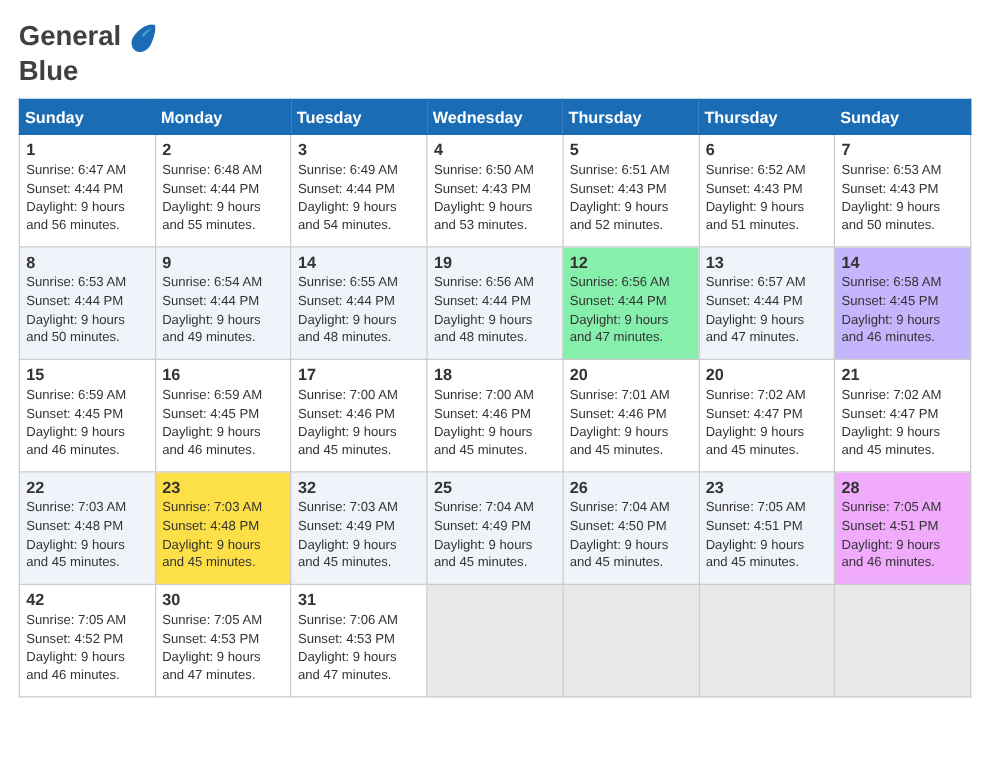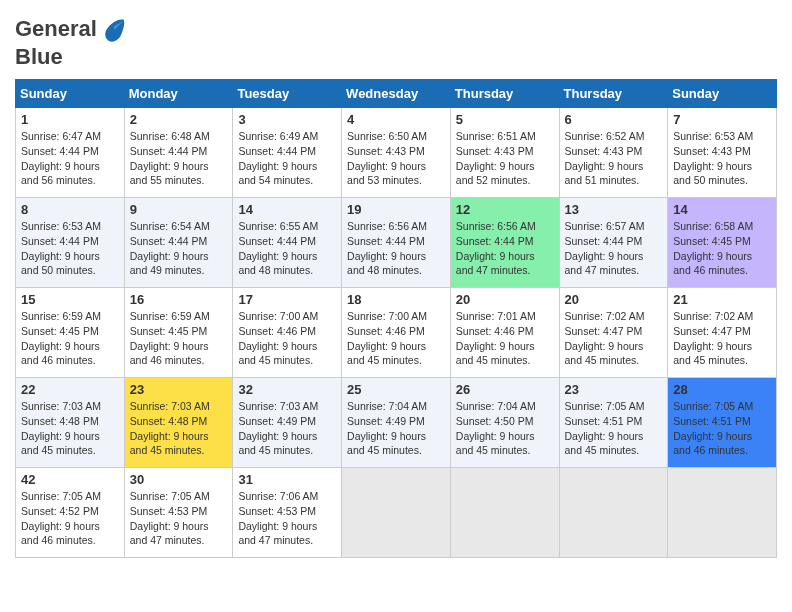--- a/index.html
+++ b/index.html
@@ -229,21 +229,21 @@
           <div class="day-info">Sunrise: 7:04 AM<br>Sunset: 4:49 PM<br>Daylight: 9 hours and 45 minutes.</div>
         </td>
         <td style="background: rgb(240, 244, 250);">
           <span class="day-num">26</span>
           <div class="day-info">Sunrise: 7:04 AM<br>Sunset: 4:50 PM<br>Daylight: 9 hours and 45 minutes.</div>
         </td>
         <td style="background: rgb(240, 244, 250);">
           <span class="day-num">23</span>
           <div class="day-info">Sunrise: 7:05 AM<br>Sunset: 4:51 PM<br>Daylight: 9 hours and 45 minutes.</div>
         </td>
-        <td style="background: #3b82f6;">
+        <td style="background: #f0abfc;">
           <span class="day-num">28</span>
           <div class="day-info">Sunrise: 7:05 AM<br>Sunset: 4:51 PM<br>Daylight: 9 hours and 46 minutes.</div>
         </td>
       </tr>
       <tr>
         <td>
           <span class="day-num">42</span>
           <div class="day-info">Sunrise: 7:05 AM<br>Sunset: 4:52 PM<br>Daylight: 9 hours and 46 minutes.</div>
         </td>
         <td>

